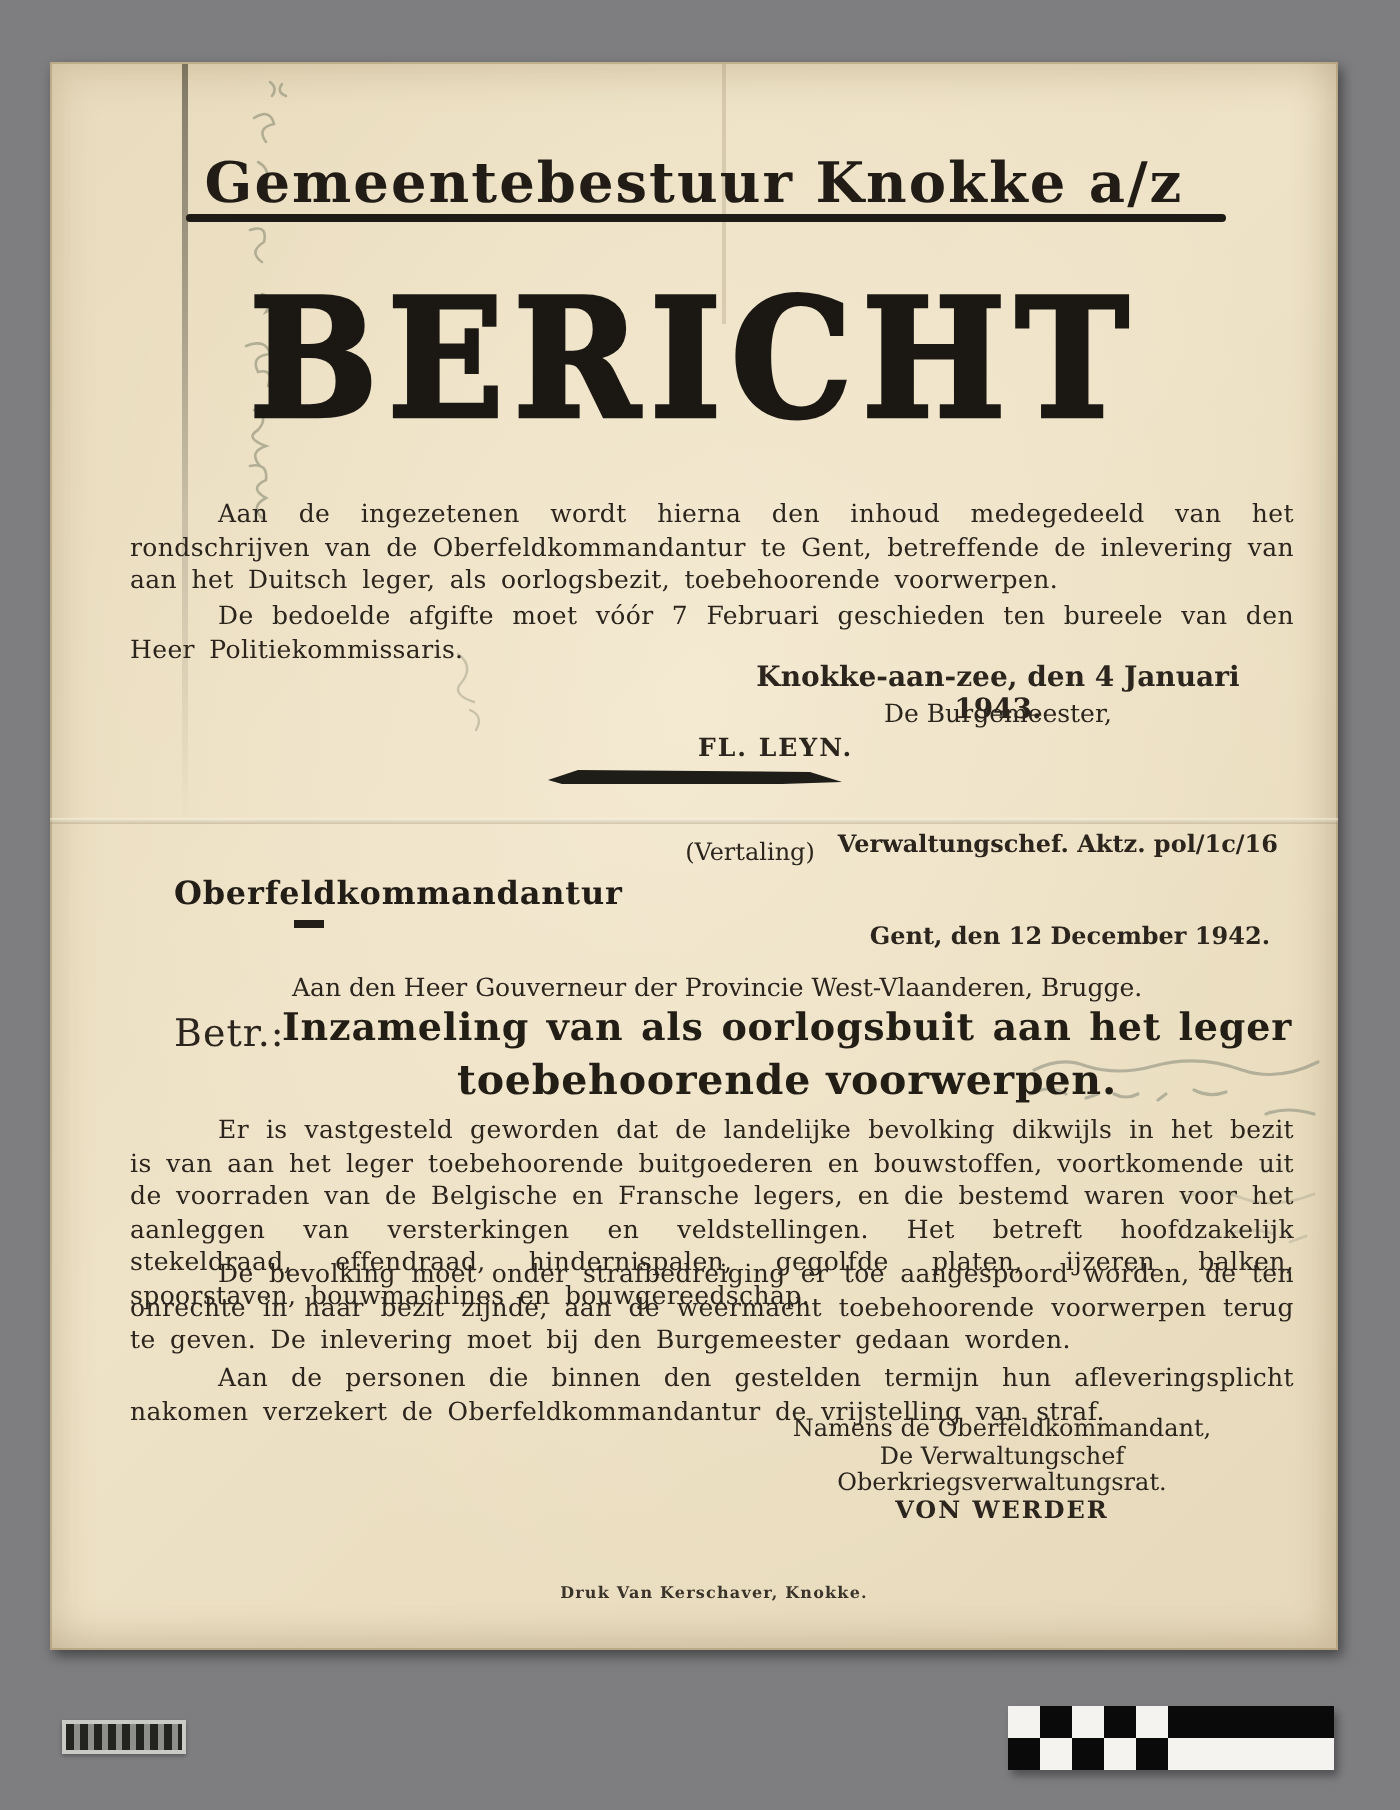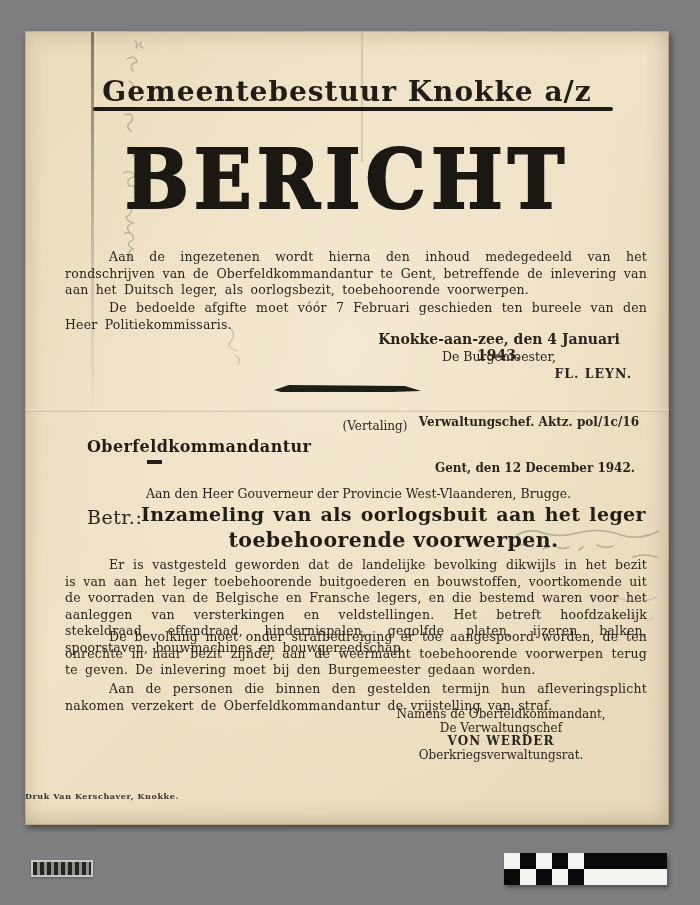--- a/index.html
+++ b/index.html
@@ -42,38 +42,38 @@
   
   .par{left:40px;width:582px;font-size:12.5px;line-height:16.5px;
     text-align:justify;text-indent:44px;word-spacing:3px;letter-spacing:.2px;margin:0;}
   .p1{top:218px;}
   .p2{top:269px;}
   .pa{top:526px;}
   .pb{top:598px;}
   .pc{top:650px;}
   .dateline{left:343px;top:300px;width:262px;text-align:center;font-size:14px;font-weight:600;}
   .burg{left:343px;top:318px;width:262px;text-align:center;font-size:12.5px;}
-  .leyn{left:345px;top:335px;width:262px;text-align:right;font-size:12.5px;font-weight:bold;letter-spacing:1px;}
+  .leyn{left:324px;top:335px;width:262px;text-align:left;font-size:12.5px;font-weight:bold;letter-spacing:1px;}
   .smear{left:248px;top:353px;width:150px;height:9px;}
   .vertaling{left:0;top:388px;width:100%;text-align:center;font-size:12px;padding-left:28px;}
   .ofk{left:62px;top:406px;font-size:16px;font-weight:bold;letter-spacing:.4px;color:#221e17;}
   .ofk-dash{left:122px;top:429px;width:15px;height:4px;background:#221e17;}
   .aktz{right:30px;top:384px;font-size:12px;font-weight:bold;}
   .gent{right:34px;top:430px;font-size:12px;font-weight:bold;}
   .gouv{left:121px;top:455px;font-size:12.5px;}
   .betr-label{left:62px;top:475px;font-size:19px;letter-spacing:.5px;}
   .subject{left:116px;top:472px;width:505px;}
   .subject .l1{position:static;display:block;font-size:19px;font-weight:bold;color:#221d15;
     text-align:justify;text-align-last:justify;letter-spacing:.4px;}
   .subject .l2{position:static;display:block;font-size:20.5px;font-weight:bold;color:#221d15;
     text-align:center;margin-top:3px;letter-spacing:.4px;}
   .sig{left:320px;top:677px;width:312px;text-align:center;font-size:12px;line-height:13.5px;}
   .sig .s{position:static;display:block;}
   .sig .name{font-weight:bold;letter-spacing:1px;}
-  .imprint{left:0;top:760px;width:100%;
+  .imprint{left:10px;top:760px;width:100%;text-align:center;
     font-size:8px;font-weight:bold;letter-spacing:.6px;color:#3a332a;}
   
   .scribble{pointer-events:none;}
   
   .inv-label{
     position:absolute;left:31px;top:860px;width:58px;height:13px;
     background:repeating-linear-gradient(90deg,#23231f 0 4px,#8e8e8a 4px 7px);
     border:2px solid #c9c9c6;box-shadow:0 1px 2px rgba(0,0,0,.3);
   }
   .scalebar{position:absolute;left:504px;top:853px;width:163px;height:32px;
@@ -152,22 +152,22 @@
     <span class="l2">toebehoorende voorwerpen.</span>
   </div>
 
   <p class="par pa">Er is vastgesteld geworden dat de landelijke bevolking dikwijls in het bezit is van aan het leger toebehoorende buitgoederen en bouwstoffen, voortkomende uit de voorraden van de Belgische en Fransche legers, en die bestemd waren voor het aanleggen van versterkingen en veldstellingen. Het betreft hoofdzakelijk stekeldraad, effendraad, hindernispalen, gegolfde platen, ijzeren balken, spoorstaven, bouwmachines en bouwgereedschap.</p>
   <p class="par pb">De bevolking moet onder strafbedreiging er toe aangespoord worden, de ten onrechte in haar bezit zijnde, aan de weermacht toebehoorende voorwerpen terug te geven. De inlevering moet bij den Burgemeester gedaan worden.</p>
   <p class="par pc">Aan de personen die binnen den gestelden termijn hun afleveringsplicht nakomen verzekert de Oberfeldkommandantur de vrijstelling van straf.</p>
 
   <div class="sig">
     <span class="s">Namens de Oberfeldkommandant,</span>
     <span class="s">De Verwaltungschef</span>
+    <span class="s">Oberkriegsverwaltungsrat.</span>
     <span class="s name">VON WERDER</span>
-    <span class="s">Oberkriegsverwaltungsrat.</span>
   </div>
 
   <div class="imprint">Druk Van Kerschaver, Knokke.</div>
 </div>
 
 <div class="inv-label"></div>
 
 <div class="scalebar">
   <div class="row">
     <span class="sq w"></span><span class="sq b"></span><span class="sq w"></span><span class="sq b"></span><span class="sq w"></span><span class="bar b"></span>

